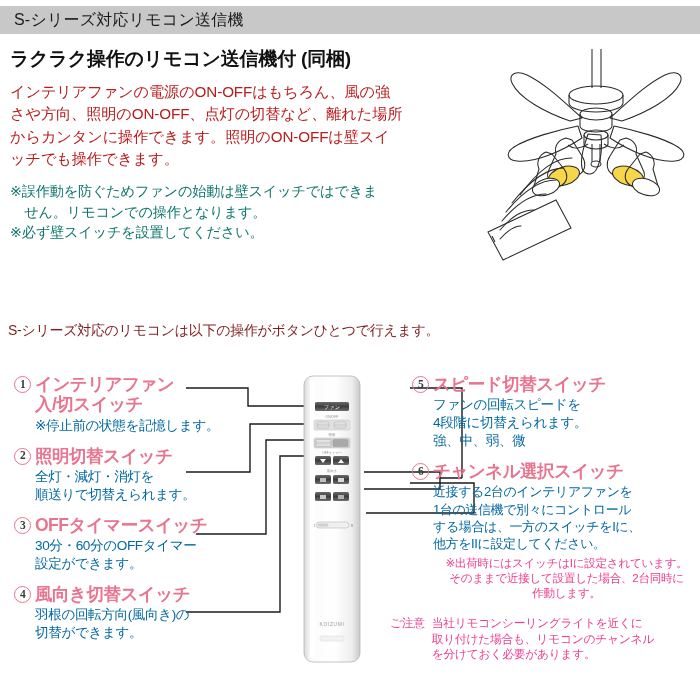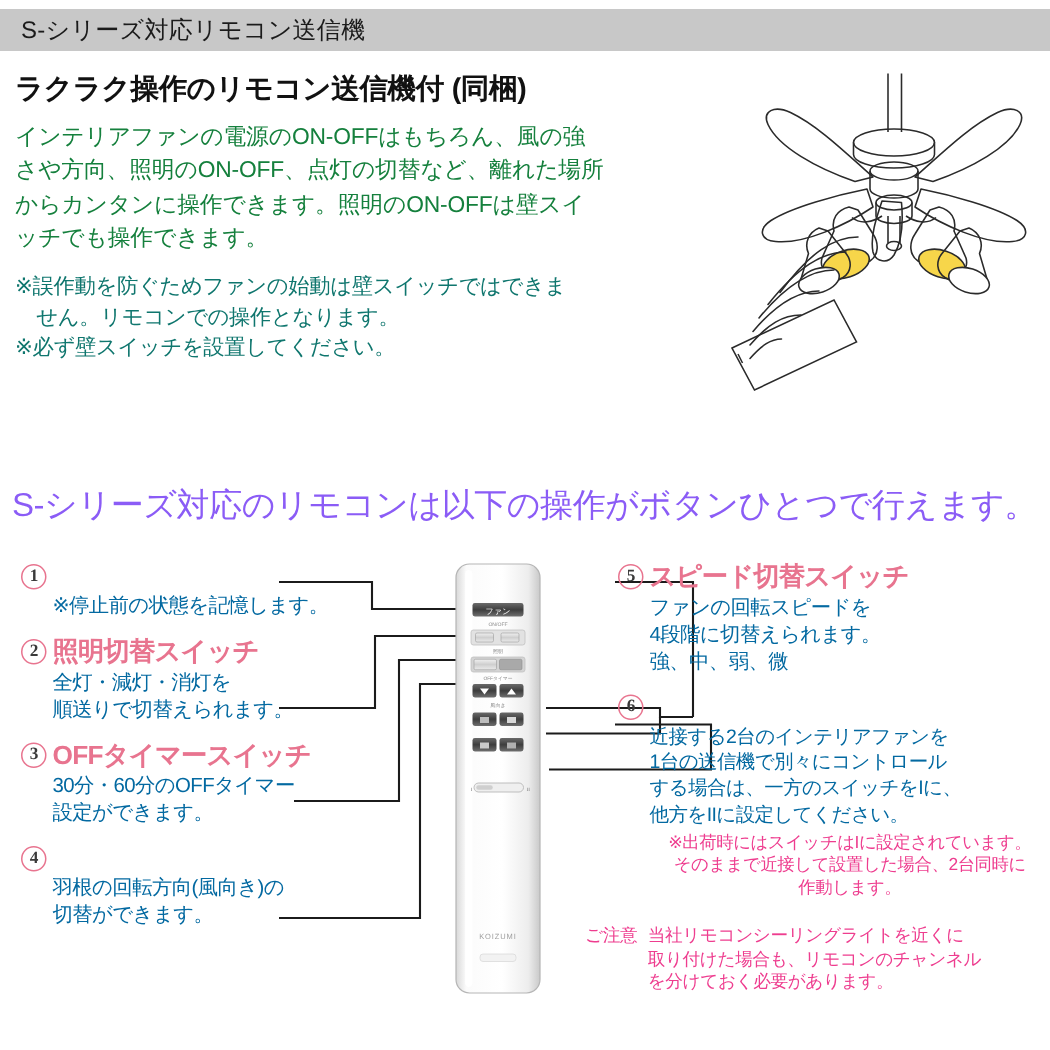--- a/index.html
+++ b/index.html
@@ -25,35 +25,35 @@
   }
 
   
   .intro { position: absolute; left: 10px; top: 46px; width: 395px; }
   .intro-head {
     font-size: 19px; font-weight: bold; color: #111;
     letter-spacing: -.2px; white-space: nowrap;
   }
   .intro-body {
     margin-top: 9px;
-    font-size: 15.2px; line-height: 1.47; color: #15803d;
+    font-size: 15.2px; line-height: 1.47; color: #b91c1c;
     letter-spacing: -.1px;
   }
   .intro-notes { margin-top: 11px; color: #0f766e; font-size: 14.2px; line-height: 1.42; }
   .intro-notes p { letter-spacing: -.2px; }
   .intro-notes .ind { text-indent: 1em; }
 
   
   .fan-art { position: absolute; left: 396px; top: 40px; width: 300px; height: 275px; }
   .fan-art svg { width: 100%; height: 100%; }
 
   
   .section-head {
     position: absolute; left: 8px; top: 322px;
-    font-size: 22px; color: #8b5cf6; letter-spacing: -.3px; white-space: nowrap;
+    font-size: 14px; color: #7f1d1d; letter-spacing: -.3px; white-space: nowrap;
   }
 
   
   .col-left  { position: absolute; left: 14px; top: 374px; width: 262px; }
   .col-right { position: absolute; left: 412px; top: 374px; width: 288px; }
 
   .callout { margin-bottom: 11px; }
   .callout-title {
     display: flex; align-items: flex-start;
     color: #e8748f; font-size: 17.5px; font-weight: bold;
@@ -278,20 +278,22 @@
       <text x="56" y="252" font-size="5" fill="#9d9d9d" text-anchor="middle" letter-spacing="0.6" font-family="Liberation Sans, sans-serif">KOIZUMI</text>
       <rect x="44" y="262" width="24" height="5" rx="2" fill="#f2f2f2" stroke="#d8d8d8" stroke-width="0.5"></rect>
     </svg>
   </div>
 
   <div class="col-left">
 
     <div class="callout">
       <div class="callout-title">
         <span class="num">1</span>
+        <span class="t">インテリアファン
+入/切スイッチ</span>
       </div>
       <div class="callout-sub">※停止前の状態を記憶します。</div>
     </div>
 
     <div class="callout" style="margin-top:2px;">
       <div class="callout-title">
         <span class="num">2</span>
         <span class="t">照明切替スイッチ</span>
       </div>
       <div class="callout-sub">全灯・減灯・消灯を
@@ -303,20 +305,21 @@
         <span class="num">3</span>
         <span class="t">OFFタイマースイッチ</span>
       </div>
       <div class="callout-sub">30分・60分のOFFタイマー
 設定ができます。</div>
     </div>
 
     <div class="callout" style="margin-top:8px;">
       <div class="callout-title">
         <span class="num">4</span>
+        <span class="t">風向き切替スイッチ</span>
       </div>
       <div class="callout-sub">羽根の回転方向(風向き)の
 切替ができます。</div>
     </div>
 
   </div>
 
   <div class="col-right">
 
     <div class="callout">
@@ -325,20 +328,21 @@
         <span class="t">スピード切替スイッチ</span>
       </div>
       <div class="callout-sub">ファンの回転スピードを
 4段階に切替えられます。
 強、中、弱、微</div>
     </div>
 
     <div class="callout" style="margin-top:11px;">
       <div class="callout-title">
         <span class="num">6</span>
+        <span class="t">チャンネル選択スイッチ</span>
       </div>
       <div class="callout-sub small">近接する2台のインテリアファンを
 1台の送信機で別々にコントロール
 する場合は、一方のスイッチをIに、
 他方をIIに設定してください。</div>
       <div class="callout-note">※出荷時にはスイッチはIに設定されています。
   そのままで近接して設置した場合、2台同時に
   作動します。</div>
     </div>
 

